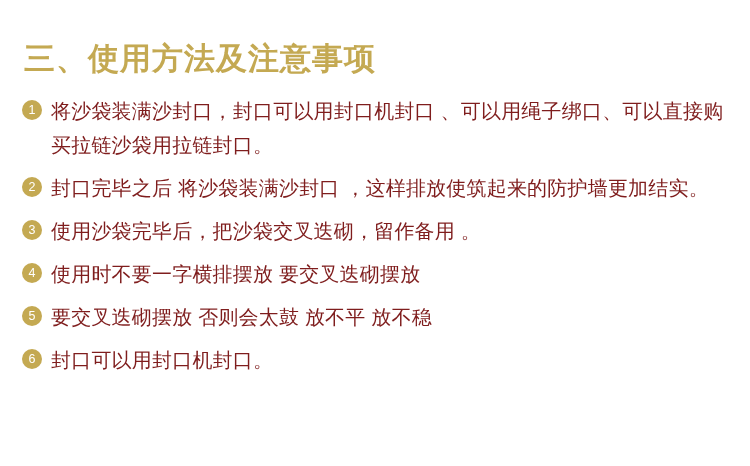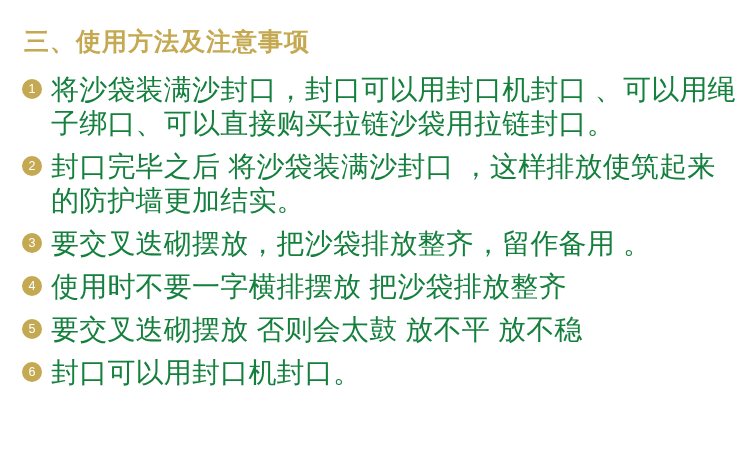--- a/index.html
+++ b/index.html
@@ -15,25 +15,25 @@
   }
   .page {
     position: relative;
     width: 750px;
     height: 466px;
     box-sizing: border-box;
     padding: 20px 14px 0 22px;
   }
   .section-title {
     color: #c4a952;
-    font-size: 25px;
+    font-size: 31px;
     font-weight: bold;
     letter-spacing: 1px;
     line-height: 1.4;
-    margin: 4px 0 14px 0;
+    margin: 17px 0 14px 0;
     padding-left: 2px;
   }
   .list {
     list-style: none;
     margin: 0;
     padding: 0;
   }
   .item {
     display: flex;
     align-items: flex-start;
@@ -48,22 +48,22 @@
     color: #ffffff;
     font-size: 12.5px;
     line-height: 20px;
     text-align: center;
     margin-top: 6px;
     margin-right: 9px;
     font-family: "Liberation Sans", sans-serif;
   }
   .text {
     flex: 1 1 auto;
-    color: #15803d;
-    font-size: 28px;
+    color: #7f1d1d;
+    font-size: 20px;
     line-height: 34px;
     letter-spacing: 0.2px;
     font-family: "Liberation Sans", sans-serif;
   }
 </style>
 </head>
 <body>
 
 <div class="page">
   <h2 class="section-title">三、使用方法及注意事项</h2>
@@ -71,25 +71,25 @@
     <li class="item">
       <span class="badge">1</span>
       <span class="text">将沙袋装满沙封口，封口可以用封口机封口  、可以用绳子绑口、可以直接购买拉链沙袋用拉链封口。</span>
     </li>
     <li class="item">
       <span class="badge">2</span>
       <span class="text">封口完毕之后  将沙袋装满沙封口  ，这样排放使筑起来的防护墙更加结实。</span>
     </li>
     <li class="item">
       <span class="badge">3</span>
-      <span class="text">要交叉迭砌摆放，把沙袋排放整齐，留作备用 。</span>
+      <span class="text">使用沙袋完毕后，把沙袋交叉迭砌，留作备用 。</span>
     </li>
     <li class="item">
       <span class="badge">4</span>
-      <span class="text">使用时不要一字横排摆放 把沙袋排放整齐</span>
+      <span class="text">使用时不要一字横排摆放 要交叉迭砌摆放</span>
     </li>
     <li class="item">
       <span class="badge">5</span>
       <span class="text">要交叉迭砌摆放 否则会太鼓 放不平 放不稳</span>
     </li>
     <li class="item">
       <span class="badge">6</span>
       <span class="text">封口可以用封口机封口。</span>
     </li>
   </ul>

